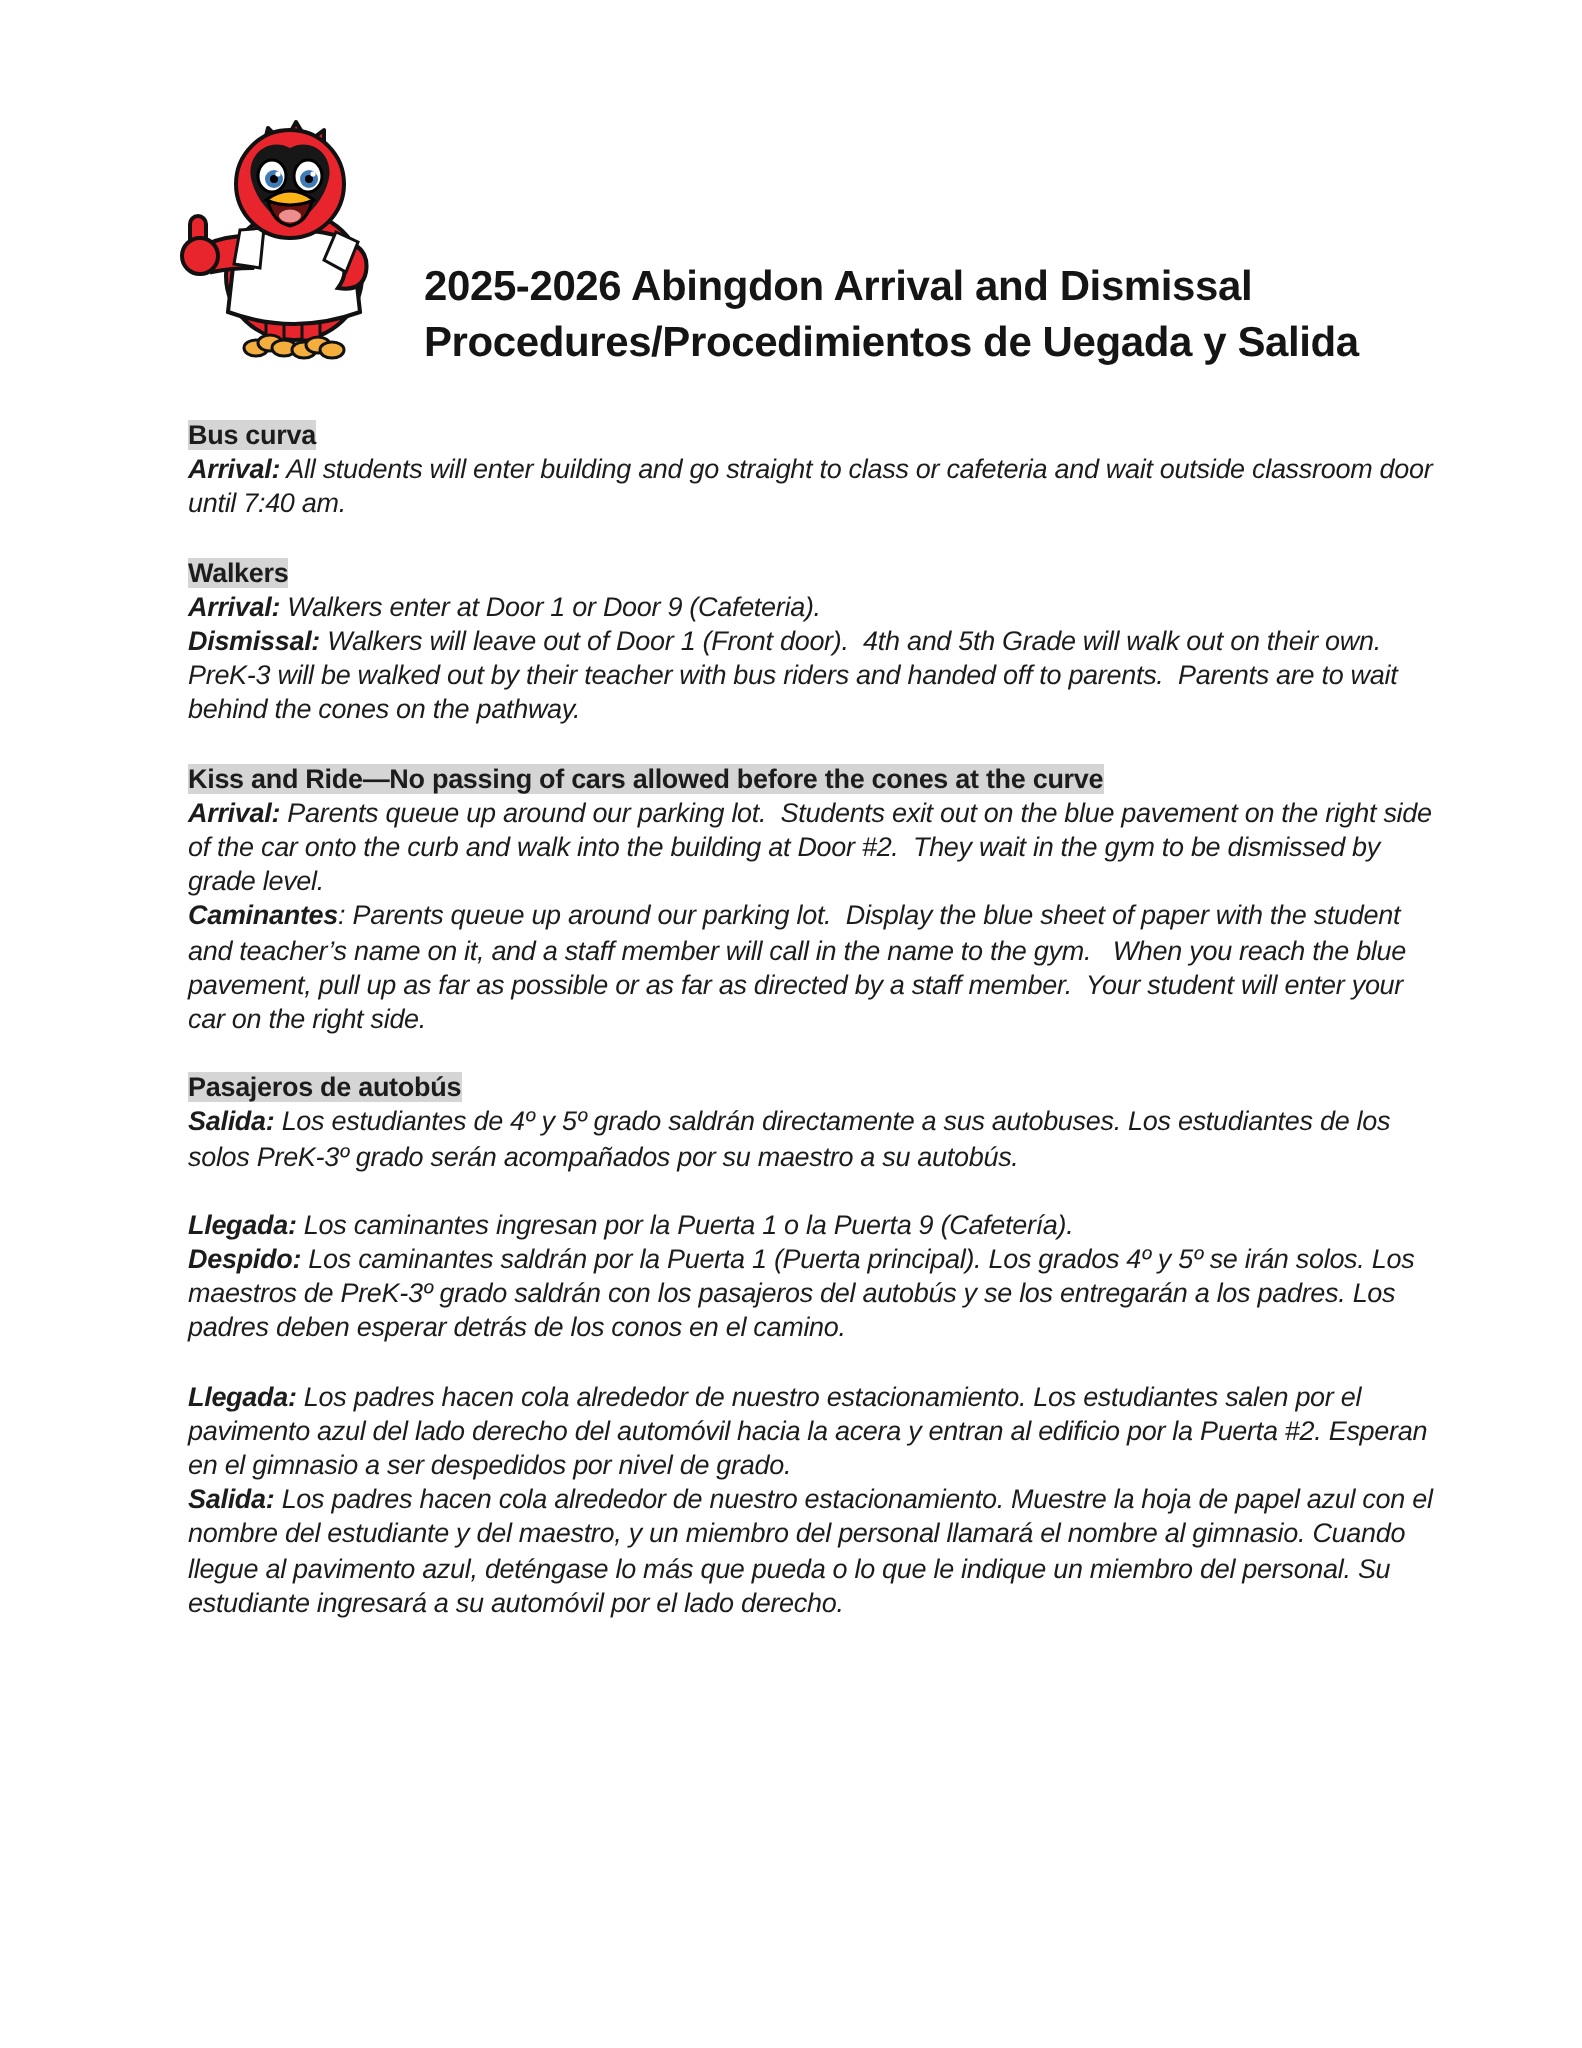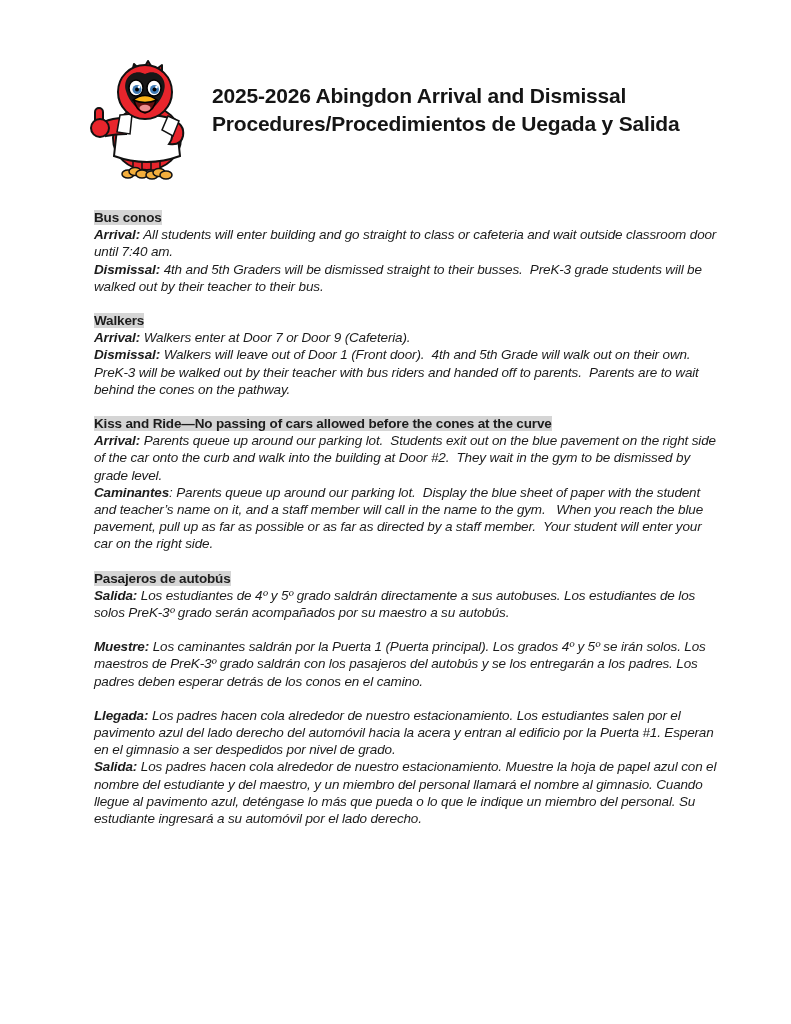--- a/index.html
+++ b/index.html
@@ -4,21 +4,21 @@
 <style>
   html,body { margin:0; padding:0; }
   body {
     width:791px; height:1024px; background:#ffffff;
     font-family:"Liberation Sans", sans-serif;
     color:#1c1c1c;
     overflow:hidden;
   }
   .page { position:relative; width:791px; height:1024px; background:#fff; }
 
-  .header { position:absolute; left:84px; top:58px; display:flex; align-items:flex-start; }
+  .header { position:absolute; left:84px; top:58px; display:flex; align-items:flex-end; }
   .mascot { width:124px; height:128px; flex:0 0 auto; }
   .titles {
     margin-left:4px; padding-top:24px;
     font-size:21px; font-weight:bold; line-height:28px; color:#151515;
     letter-spacing:-0.2px; white-space:nowrap;
   }
 
   .content {
     position:absolute; left:94px; top:209px; width:624px;
     font-size:13.5px; line-height:17.2px; letter-spacing:-0.15px;
@@ -86,45 +86,45 @@
 
     <div class="titles">
       <div>2025-2026 Abingdon Arrival and Dismissal</div>
       <div>Procedures/Procedimientos de Uegada y Salida</div>
     </div>
   </div>
 
   <div class="content">
 
     <div class="section">
-      <div class="heading"><span class="hl">Bus conos</span></div>
+      <div class="heading"><span class="hl">Bus curva</span></div>
       <p class="para"><b>Arrival:</b><span> All students will enter building and go straight to class or cafeteria and wait outside classroom door until 7:40 am.</span></p>
-      <p class="para"><b>Dismissal:</b><span> 4th and 5th Graders will be dismissed straight to their busses.  PreK-3 grade students will be walked out by their teacher to their bus.</span></p>
     </div>
 
     <div class="section">
       <div class="heading"><span class="hl">Walkers</span></div>
-      <p class="para"><b>Arrival:</b><span> Walkers enter at Door 7 or Door 9 (Cafeteria).</span></p>
+      <p class="para"><b>Arrival:</b><span> Walkers enter at Door 1 or Door 9 (Cafeteria).</span></p>
       <p class="para"><b>Dismissal:</b><span> Walkers will leave out of Door 1 (Front door).  4th and 5th Grade will walk out on their own. PreK-3 will be walked out by their teacher with bus riders and handed off to parents.  Parents are to wait behind the cones on the pathway.</span></p>
     </div>
 
     <div class="section">
       <div class="heading"><span class="hl">Kiss and Ride—No passing of cars allowed before the cones at the curve</span></div>
       <p class="para"><b>Arrival:</b><span> Parents queue up around our parking lot.  Students exit out on the blue pavement on the right side of the car onto the curb and walk into the building at Door #2.  They wait in the gym to be dismissed by grade level.</span></p>
       <p class="para"><b>Caminantes</b><span>: Parents queue up around our parking lot.  Display the blue sheet of paper with the student and teacher’s name on it, and a staff member will call in the name to the gym.   When you reach the blue pavement, pull up as far as possible or as far as directed by a staff member.  Your student will enter your car on the right side.</span></p>
     </div>
 
     <div class="section">
       <div class="heading"><span class="hl">Pasajeros de autobús</span></div>
       <p class="para"><b>Salida:</b><span> Los estudiantes de 4º y 5º grado saldrán directamente a sus autobuses. Los estudiantes de los solos PreK-3º grado serán acompañados por su maestro a su autobús.</span></p>
     </div>
 
     <div class="section">
-      <p class="para"><b>Muestre:</b><span> Los caminantes saldrán por la Puerta 1 (Puerta principal). Los grados 4º y 5º se irán solos. Los maestros de PreK-3º grado saldrán con los pasajeros del autobús y se los entregarán a los padres. Los padres deben esperar detrás de los conos en el camino.</span></p>
+      <p class="para"><b>Llegada:</b><span> Los caminantes ingresan por la Puerta 1 o la Puerta 9 (Cafetería).</span></p>
+      <p class="para"><b>Despido:</b><span> Los caminantes saldrán por la Puerta 1 (Puerta principal). Los grados 4º y 5º se irán solos. Los maestros de PreK-3º grado saldrán con los pasajeros del autobús y se los entregarán a los padres. Los padres deben esperar detrás de los conos en el camino.</span></p>
     </div>
 
     <div class="section">
-      <p class="para"><b>Llegada:</b><span> Los padres hacen cola alrededor de nuestro estacionamiento. Los estudiantes salen por el pavimento azul del lado derecho del automóvil hacia la acera y entran al edificio por la Puerta #1. Esperan en el gimnasio a ser despedidos por nivel de grado.</span></p>
+      <p class="para"><b>Llegada:</b><span> Los padres hacen cola alrededor de nuestro estacionamiento. Los estudiantes salen por el pavimento azul del lado derecho del automóvil hacia la acera y entran al edificio por la Puerta #2. Esperan en el gimnasio a ser despedidos por nivel de grado.</span></p>
       <p class="para"><b>Salida:</b><span> Los padres hacen cola alrededor de nuestro estacionamiento. Muestre la hoja de papel azul con el nombre del estudiante y del maestro, y un miembro del personal llamará el nombre al gimnasio. Cuando llegue al pavimento azul, deténgase lo más que pueda o lo que le indique un miembro del personal. Su estudiante ingresará a su automóvil por el lado derecho.</span></p>
     </div>
 
   </div>
 </div>
 
 </body></html>

